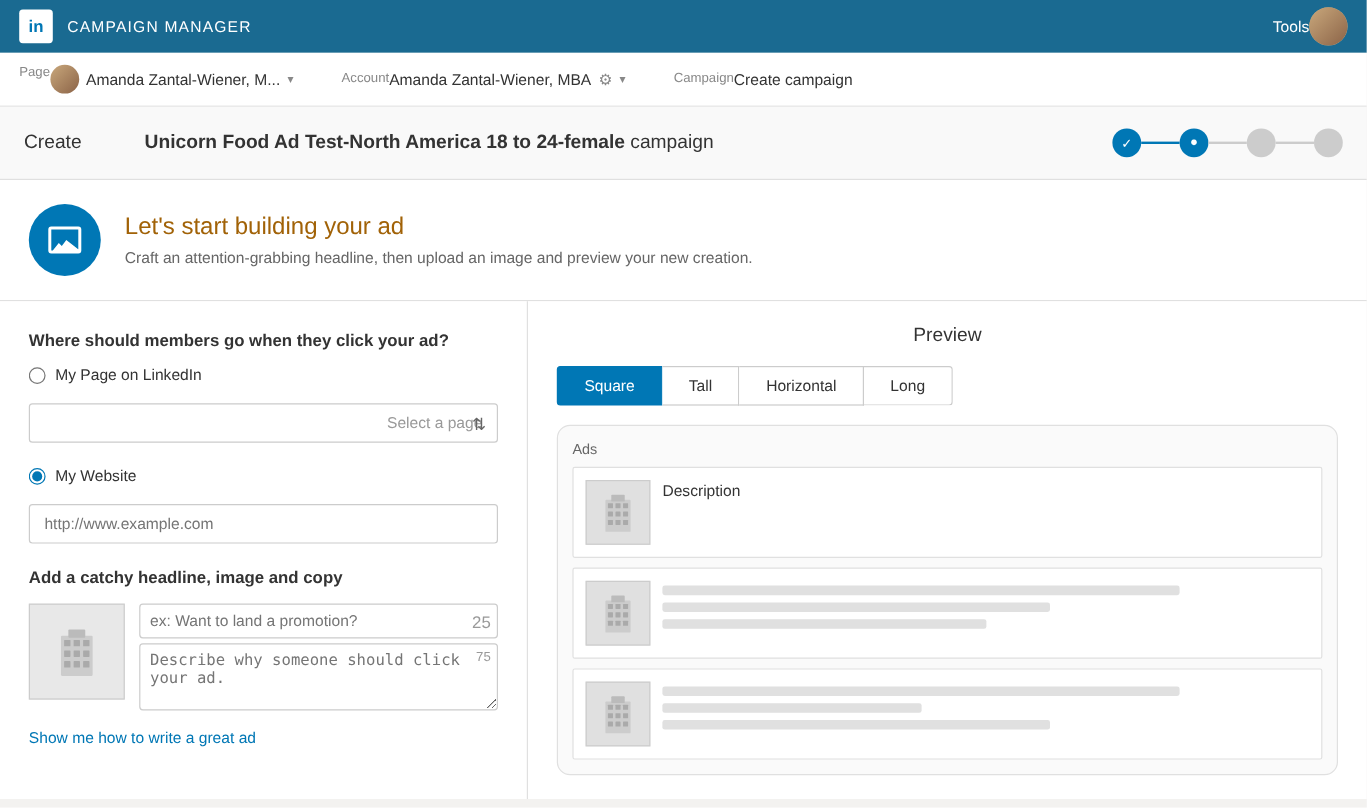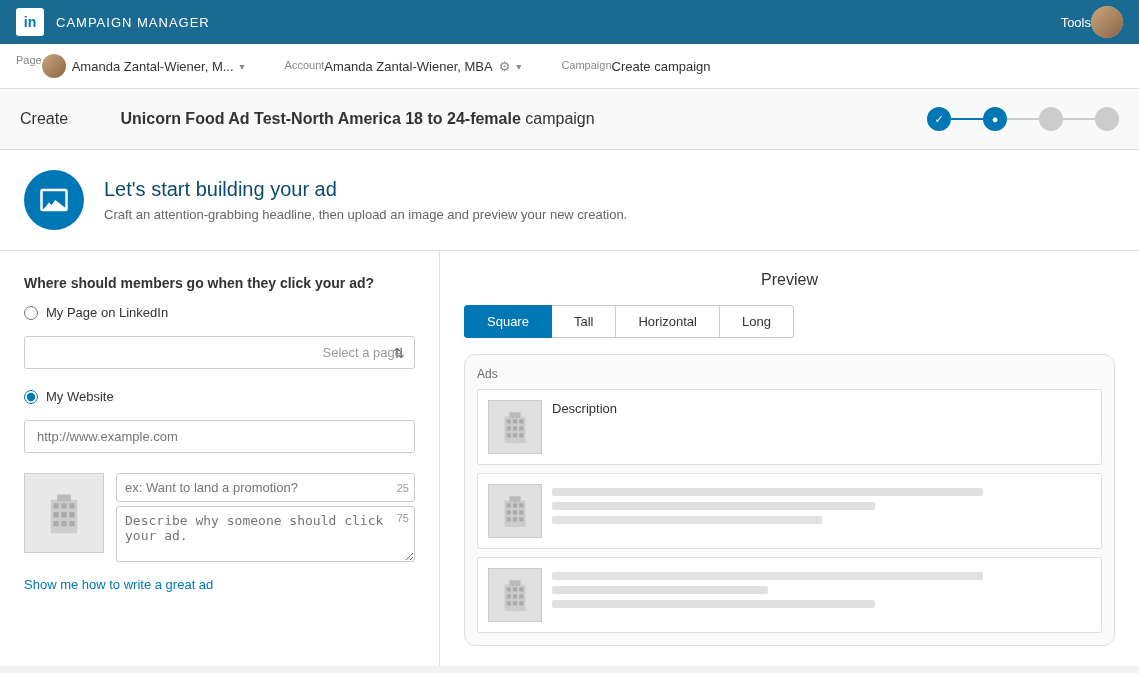--- a/index.html
+++ b/index.html
@@ -98,21 +98,21 @@
       gap: 20px;
       border-bottom: 1px solid #e0e0e0;
     }
     .ad-builder-icon {
       width: 60px; height: 60px; border-radius: 50%;
       background: #0077b5;
       display: flex; align-items: center; justify-content: center;
       flex-shrink: 0;
     }
     .ad-builder-icon svg { fill: white; }
-    .ad-builder-title { font-size: 20px; color: #0c4a6e; margin-bottom: 6px; }
+    .ad-builder-title { font-size: 20px; color: #a16207; margin-bottom: 6px; }
     .ad-builder-subtitle { font-size: 13px; color: #666; }
 
     
     .main-content {
       display: flex;
       background: white;
       min-height: 400px;
     }
 
     
@@ -174,21 +174,21 @@
     .headline-input {
       width: 100%;
       padding: 6px 30px 6px 8px;
       border: 1px solid #ccc;
       border-radius: 3px;
       font-size: 13px;
       color: #999;
     }
     .char-count {
       position: absolute; right: 6px; top: 50%; transform: translateY(-50%);
-      font-size: 11px; color: #999;
+      font-size: 14px; color: #999;
     }
     .desc-wrapper { position: relative; }
     .desc-textarea {
       width: 100%;
       padding: 6px 30px 6px 8px;
       border: 1px solid #ccc;
       border-radius: 3px;
       font-size: 13px;
       color: #999;
       height: 56px;
@@ -362,20 +362,21 @@
 
     <div class="radio-group">
       <label class="radio-option">
         <input type="radio" name="destination" checked="" class="radio-input" style="">
         <span>My Website</span>
       </label>
     </div>
     <input type="text" class="text-input" placeholder="http://www.example.com" style="">
 
     <div class="section-divider"></div>
+    <div class="section-title headline-section">Add a catchy headline, image and copy</div>
 
     <div class="image-headline-row">
       <div class="placeholder-image">
         <svg class="building-svg" viewBox="0 0 40 50">
           <rect x="5" y="10" width="30" height="38" fill="#ccc" rx="1"></rect>
           <rect x="8" y="14" width="6" height="6" fill="#aaa" rx="0.5"></rect>
           <rect x="17" y="14" width="6" height="6" fill="#aaa" rx="0.5"></rect>
           <rect x="26" y="14" width="6" height="6" fill="#aaa" rx="0.5"></rect>
           <rect x="8" y="24" width="6" height="6" fill="#aaa" rx="0.5"></rect>
           <rect x="17" y="24" width="6" height="6" fill="#aaa" rx="0.5"></rect>

